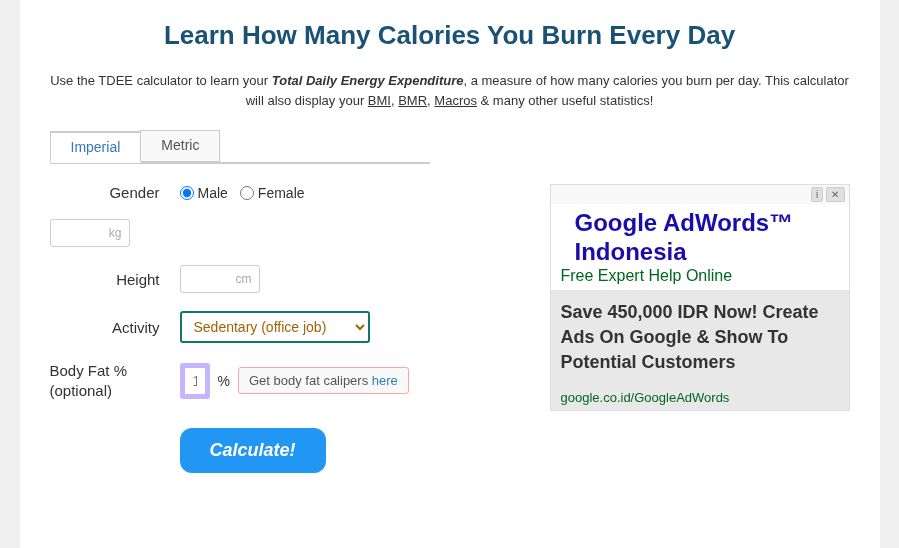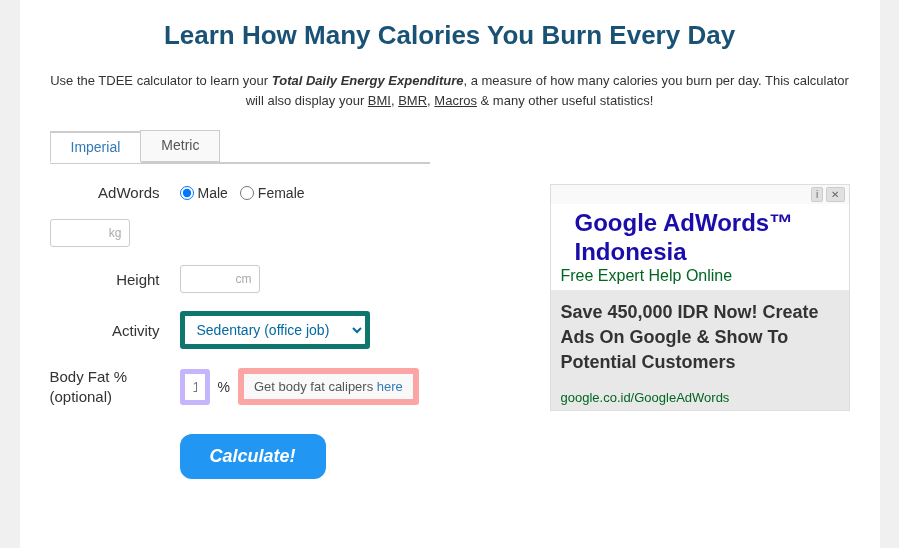--- a/index.html
+++ b/index.html
@@ -100,24 +100,24 @@
       display: flex;
       align-items: center;
       gap: 4px;
       font-size: 14px;
       color: #333;
       cursor: pointer;
     }
     .activity-select {
       width: 190px;
       padding: 5px 8px;
-      border: 5px solid #0f766e;
-      border-radius: 3px;
-      font-size: 14px;
-      color: #0369a1;
+      border: 2px solid #0f766e;
+      border-radius: 3px;
+      font-size: 14px;
+      color: #a16207;
       background: #fff;
     }
     .body-fat-row {
       display: flex;
       align-items: center;
     }
     .body-fat-label {
       width: 130px;
       text-align: left;
       padding-right: 20px;
@@ -136,21 +136,21 @@
     }
     .percent-sign {
       font-size: 14px;
       color: #333;
       margin: 0 8px;
     }
     .body-fat-hint {
       font-size: 13px;
       color: #555;
       background: #f9f9f9;
-      border: 6px solid #fca5a5;
+      border: 1px solid #fca5a5;
       padding: 5px 10px;
       border-radius: 3px;
     }
     .body-fat-hint a {
       color: #337ab7;
       text-decoration: none;
     }
     .calculate-btn {
       background: #2196f3;
       color: white;
@@ -254,21 +254,21 @@
 
   <div class="tabs">
     <div class="tab active">Imperial</div>
     <div class="tab">Metric</div>
   </div>
 
   <div class="main-content">
     <div class="form-section">
 
       <div class="form-row">
-        <label class="form-label">AdWords</label>
+        <label class="form-label">Gender</label>
         <div class="radio-group">
           <label class="radio-label">
             <input type="radio" name="gender" checked="" style="">
             <span>Male</span>
           </label>
           <label class="radio-label">
             <input type="radio" name="gender" style="">
             <span>Female</span>
           </label>
         </div>

